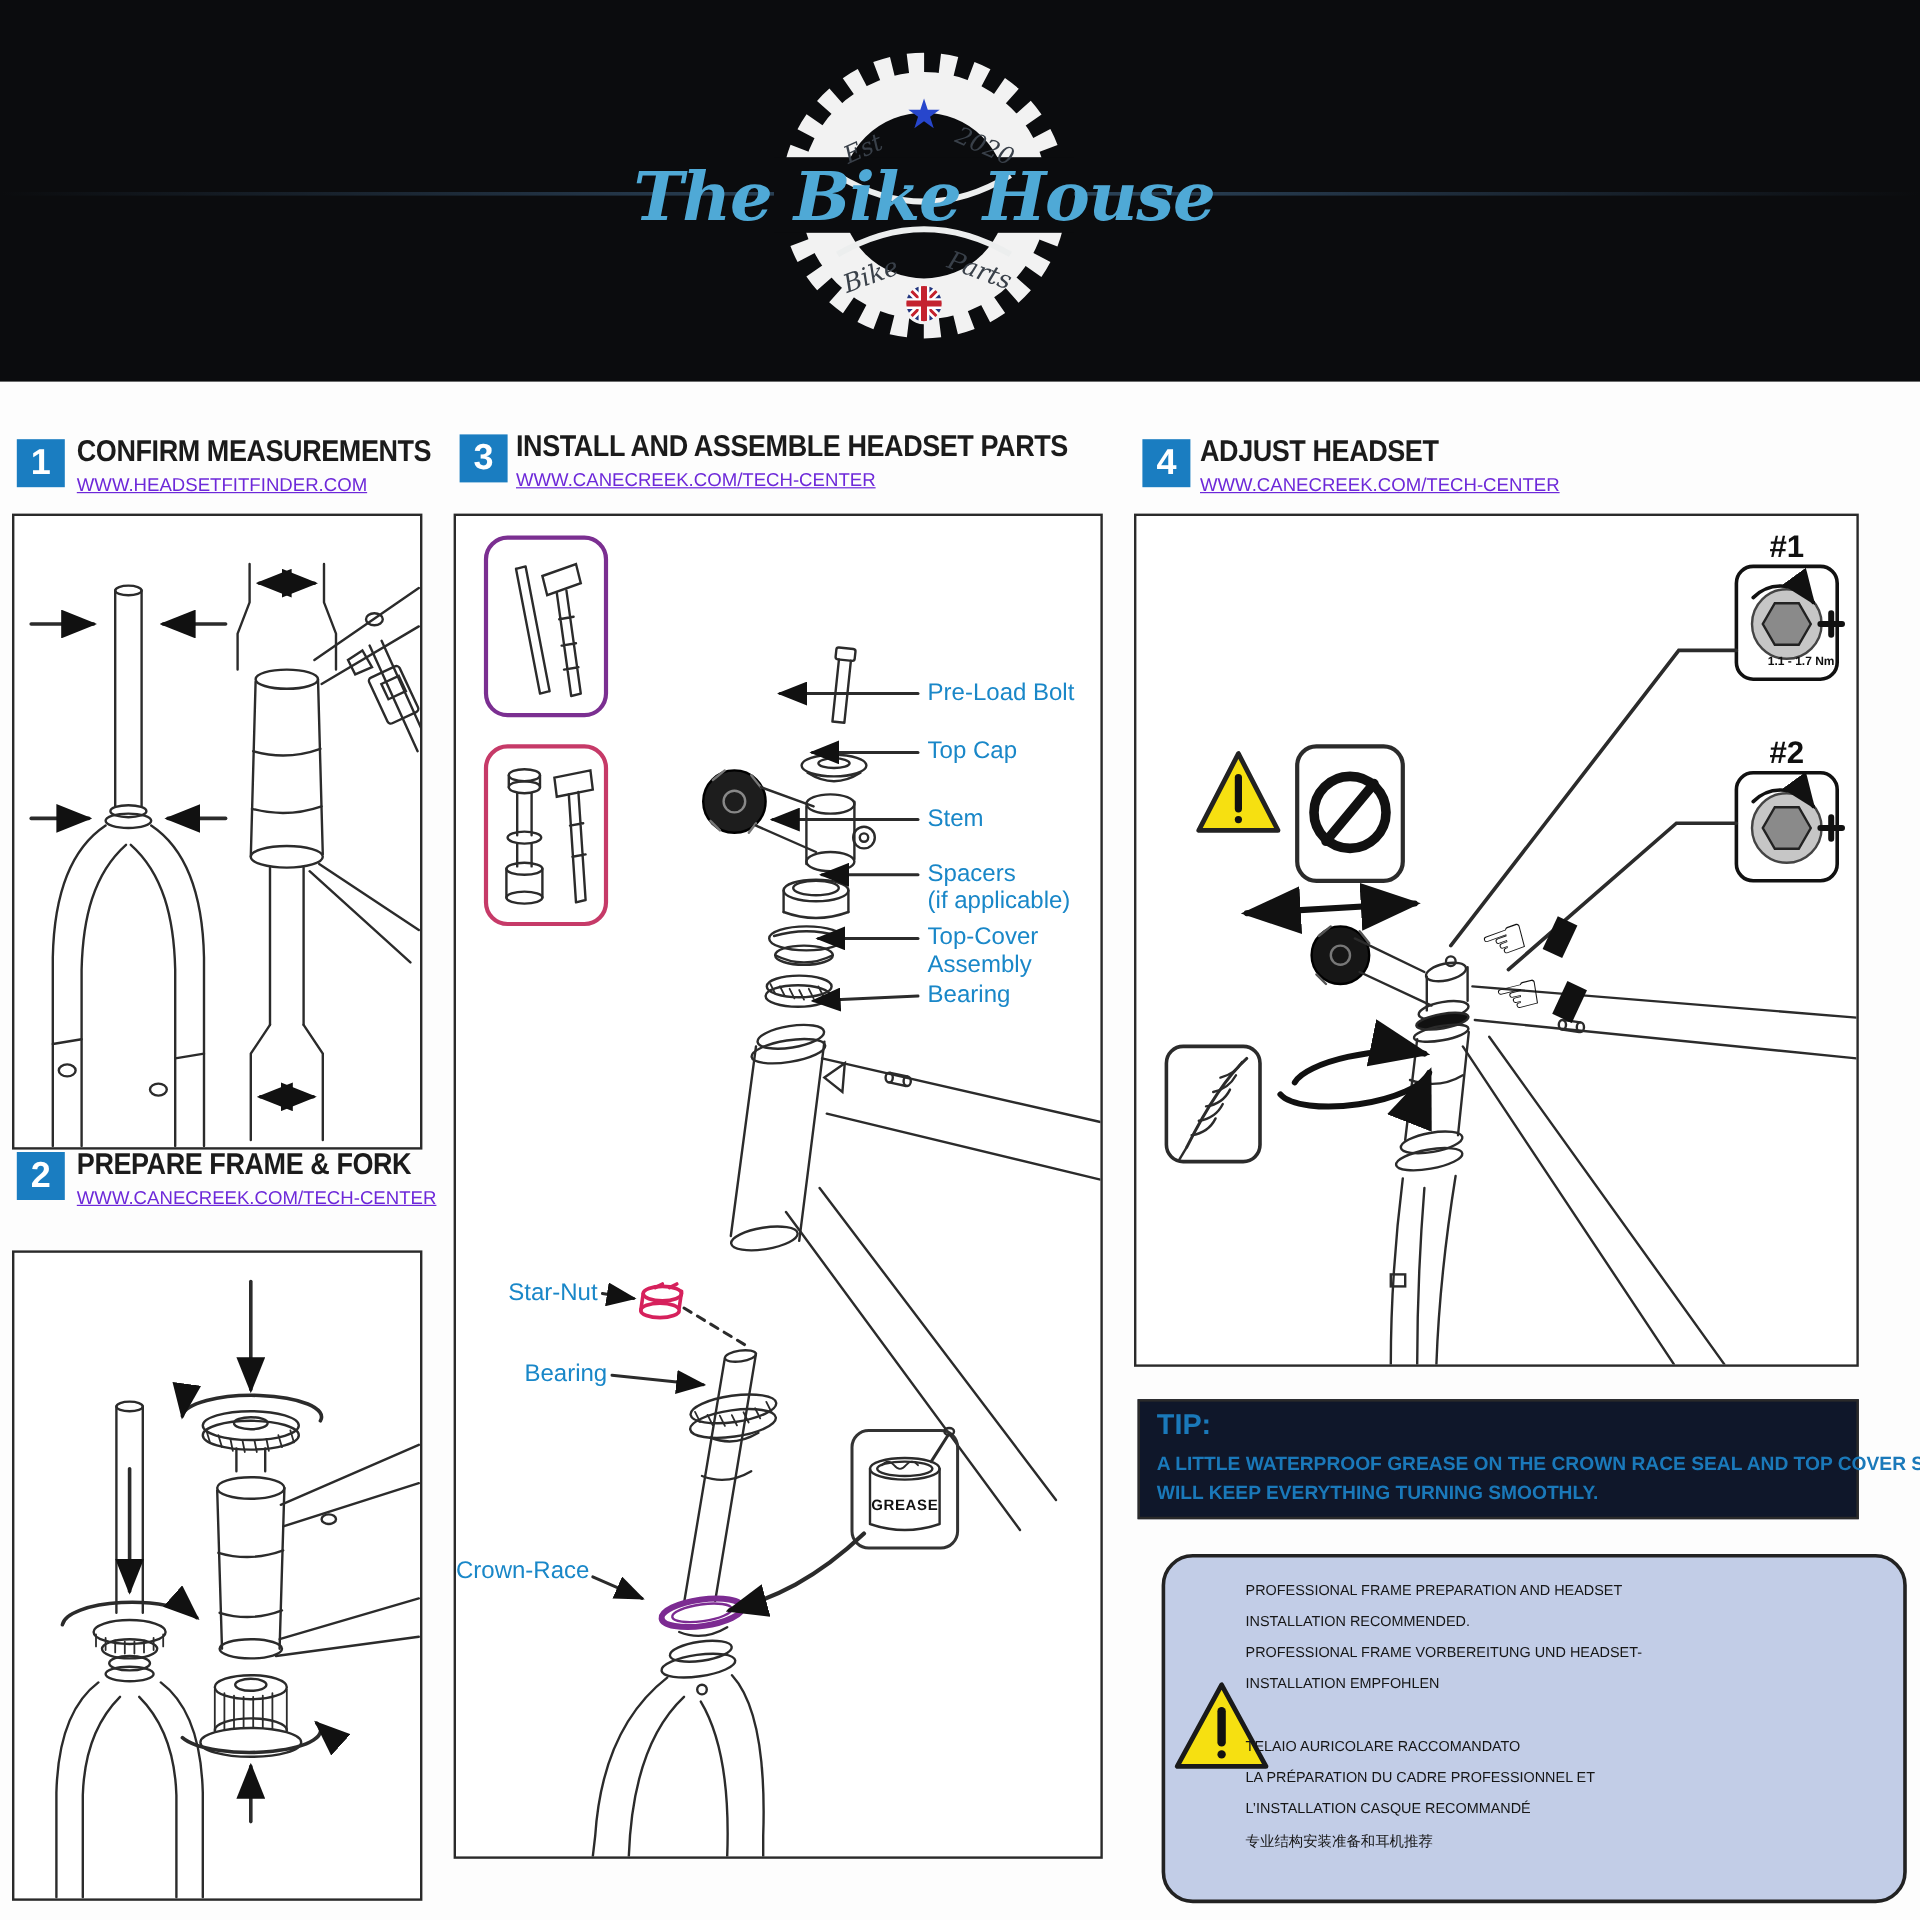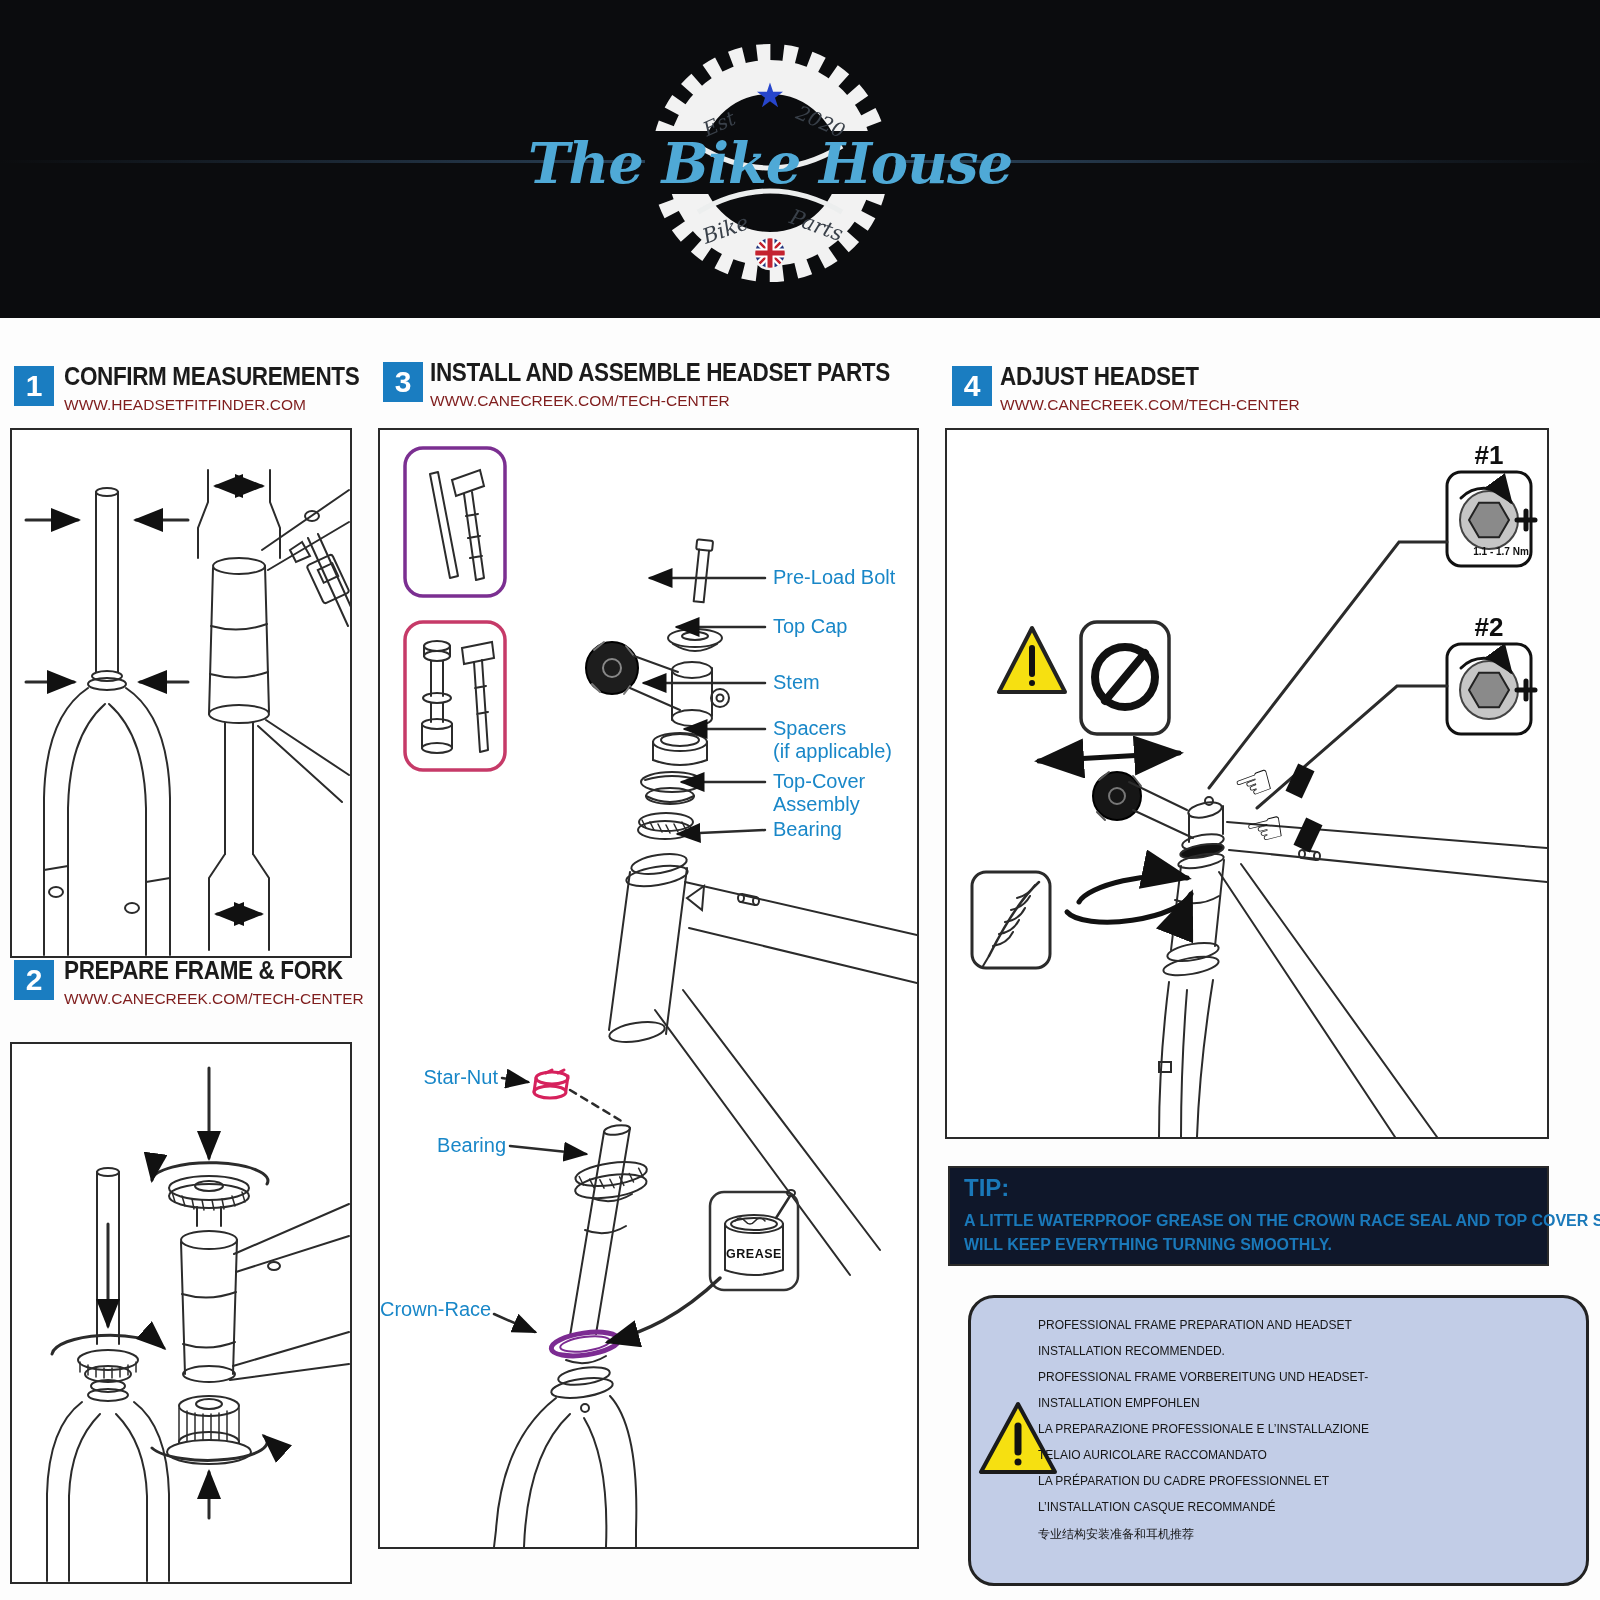--- a/index.html
+++ b/index.html
@@ -8,21 +8,21 @@
   
   .banner{position:absolute;left:0;top:0;width:1600px;height:318px;background:#0b0c0e;}
   .banner-line{position:absolute;left:0;top:160px;width:1600px;height:3px;
     background:linear-gradient(90deg,#0b0c0e 0%,#223344 30%,#2e4a61 50%,#223344 70%,#0b0c0e 100%);}
   .banner svg{position:absolute;left:0;top:0;}
   
   .stepnum{position:absolute;width:40px;height:40px;background:#1a7dc1;color:#fff;
     font-weight:bold;font-size:30px;line-height:40px;text-align:center;}
   .steptitle{position:absolute;font-weight:bold;font-size:25px;letter-spacing:-0.4px;color:#1b1b1b;
     white-space:nowrap;transform:scaleX(.9);transform-origin:left top;}
-  .stepurl{position:absolute;font-size:15.5px;color:#7f1d1d;white-space:nowrap;}
+  .stepurl{position:absolute;font-size:15.5px;color:#6d28d9;white-space:nowrap;text-decoration:underline;}
   
   .panel{position:absolute;border:2px solid #2a2a2a;background:#fff;}
   .panel svg{position:absolute;left:0;top:0;}
   .p3label{position:absolute;font-size:20px;color:#1987c8;white-space:nowrap;}
   .p3label.r{text-align:right;}
   .tag{position:absolute;font-weight:bold;font-size:26px;color:#101010;text-align:center;}
   .torque{position:absolute;font-weight:bold;font-size:10px;color:#101010;text-align:center;white-space:nowrap;padding-left:12px;}
   
   .tipbox{position:absolute;left:948px;top:1166px;width:597px;height:96px;border:2px solid #2a2a2a;background:#0f172a;}
   .tiphead{position:absolute;left:14px;top:6px;font-weight:bold;font-size:24px;color:#1a79ba;}
@@ -435,20 +435,19 @@
   <div class="notebox">
     <svg class="tri" style="left:2px;top:100px;" width="90" height="80" viewBox="0 0 90 80">
       <path d="M45 6 L8 74 L82 74 z" fill="#f6e011" stroke="#1a1a1a" stroke-width="4" stroke-linejoin="round"></path>
       <path d="M45 28 V54" stroke="#111" stroke-width="7" stroke-linecap="round"></path>
       <circle cx="45" cy="64" r="3.5" fill="#111"></circle>
     </svg>
     <div class="noteline" style="top:20px;">PROFESSIONAL FRAME PREPARATION AND HEADSET</div>
     <div class="noteline" style="top:46px;">INSTALLATION RECOMMENDED.</div>
     <div class="noteline" style="top:72px;">PROFESSIONAL FRAME VORBEREITUNG UND HEADSET-</div>
     <div class="noteline" style="top:98px;">INSTALLATION EMPFOHLEN</div>
-    <div class="noteline" style="top:124px;">LA PREPARAZIONE PROFESSIONALE E L’INSTALLAZIONE</div>
     <div class="noteline" style="top:150px;">TELAIO AURICOLARE RACCOMANDATO</div>
     <div class="noteline" style="top:176px;">LA PRÉPARATION DU CADRE PROFESSIONNEL ET</div>
     <div class="noteline" style="top:202px;">L’INSTALLATION CASQUE RECOMMANDÉ</div>
     <div class="noteline" style="top:228px;">专业结构安装准备和耳机推荐</div>
   </div>
 
 </div>
 
 </body></html>

